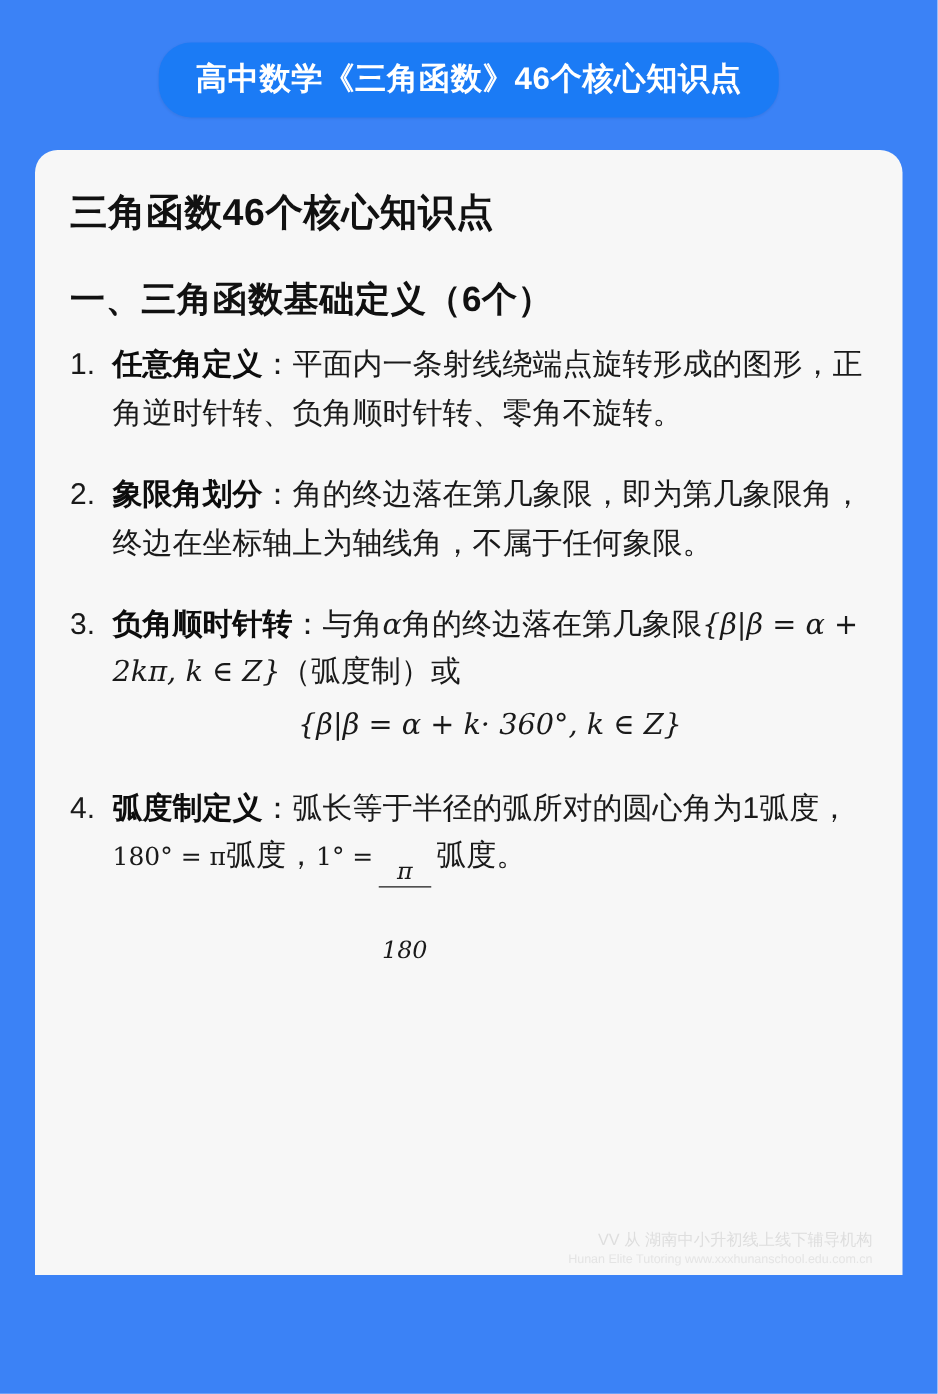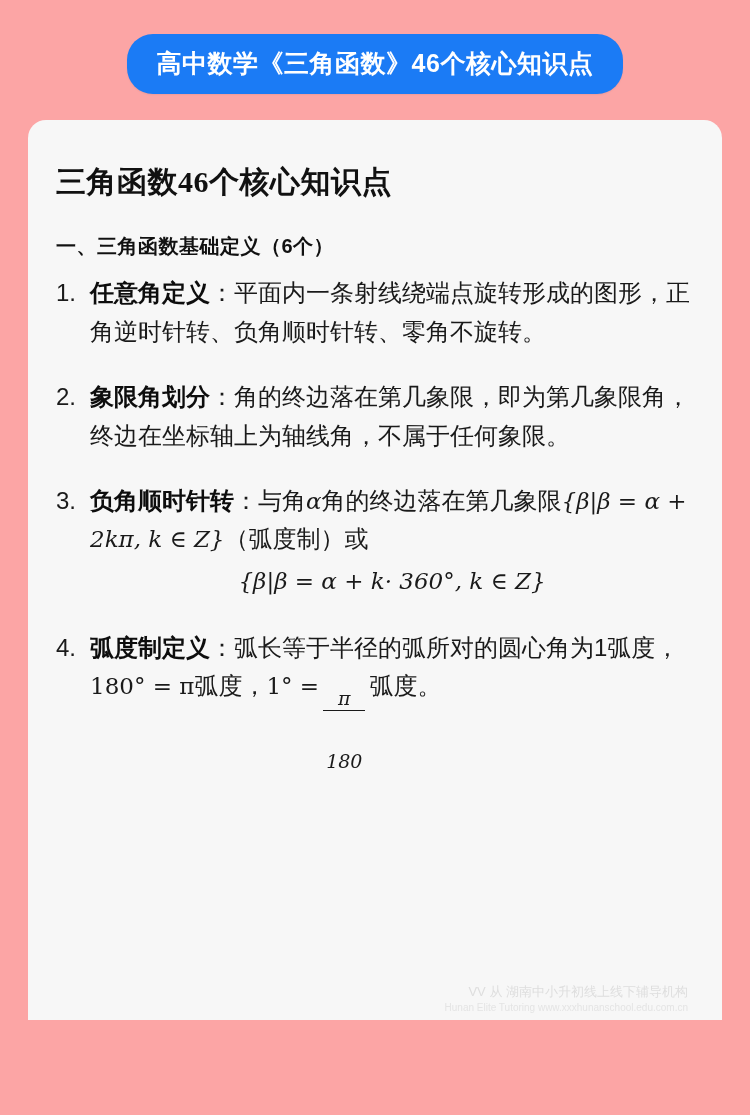--- a/index.html
+++ b/index.html
@@ -12,21 +12,21 @@
     height: 1115px;
     background: #ffffff;
     font-family: "Liberation Sans", "DejaVu Sans", sans-serif;
     overflow: hidden;
     position: relative;
   }
   .page {
     width: 750px;
     height: 1115px;
     position: relative;
-    background: #fca5a5;
+    background: #3b82f6;
     padding: 0 28px;
   }
   
   .title-bar-wrap {
     padding-top: 34px;
     display: flex;
     justify-content: center;
   }
   .title-pill {
     background: #1b7bf5;
@@ -43,30 +43,29 @@
   
   .card {
     margin-top: 26px;
     background: #f7f7f7;
     border-radius: 18px 18px 0 0;
     padding: 30px 28px 20px 28px;
     min-height: 900px;
     position: relative;
   }
   h1.doc-title {
-    margin: 12px 0 6px 0;
+    margin: 0 0 6px 0;
     font-size: 30px;
     font-weight: 700;
     color: #111111;
     letter-spacing: 0.5px;
-    font-family: Liberation Serif, serif;
   }
   h2.sec-title {
     margin: 30px 0 14px 0;
-    font-size: 20px;
+    font-size: 28px;
     font-weight: 700;
     color: #111111;
     letter-spacing: 0.5px;
   }
   ol.items {
     margin: 0;
     padding: 0;
     list-style: none;
   }
   ol.items > li {
@@ -93,21 +92,21 @@
     text-align: center;
   }
   .math {
     font-family: "DejaVu Serif", "Liberation Serif", serif;
     font-style: italic;
     font-size: 23px;
   }
   .math-up {
     font-family: "DejaVu Serif", "Liberation Serif", serif;
     font-style: normal;
-    font-size: 23px;
+    font-size: 20px;
   }
   .frac {
     display: inline-flex;
     flex-direction: column;
     align-items: center;
     vertical-align: -0.55em;
     margin: 0 4px;
     font-family: "DejaVu Serif", "Liberation Serif", serif;
     font-style: italic;
     font-size: 19px;
@@ -117,21 +116,21 @@
   .frac .bar { width: 100%; height: 1px; background: #1a1a1a; }
   .frac .bot { padding: 1px 3px 0 3px; margin-top: 40px; }
   .block-math {
     display: block;
     margin: 4px 0 2px 0;
     text-align: center;
   }
   
   .watermark {
     position: absolute;
-    right: 34px;
+    right: 24px;
     bottom: 6px;
     text-align: right;
     color: #dedede;
     font-size: 13px;
     line-height: 1.35;
     pointer-events: none;
     user-select: none;
   }
   .watermark .w2 { font-size: 10px; color: #e4e4e4; }
 </style>

